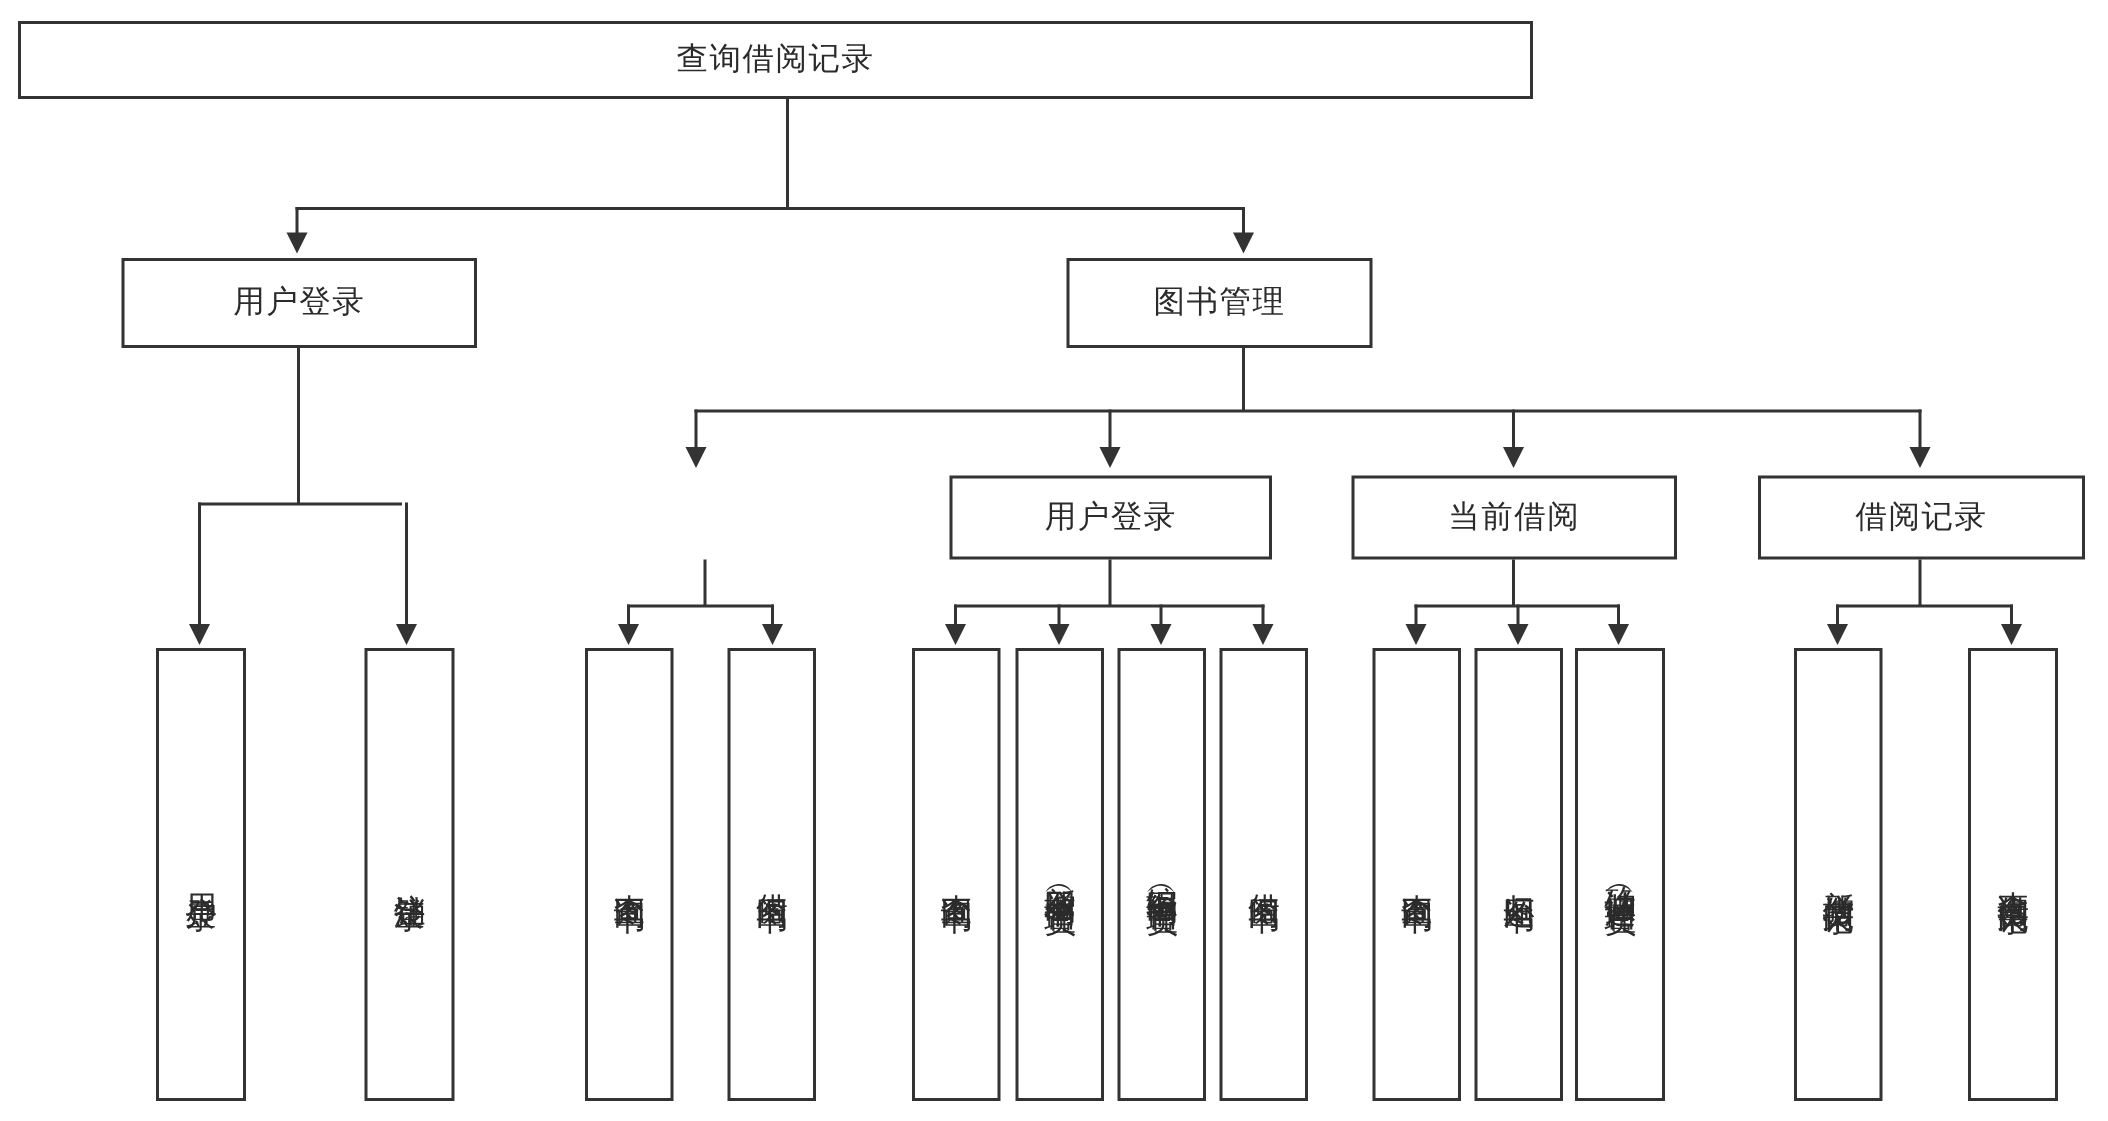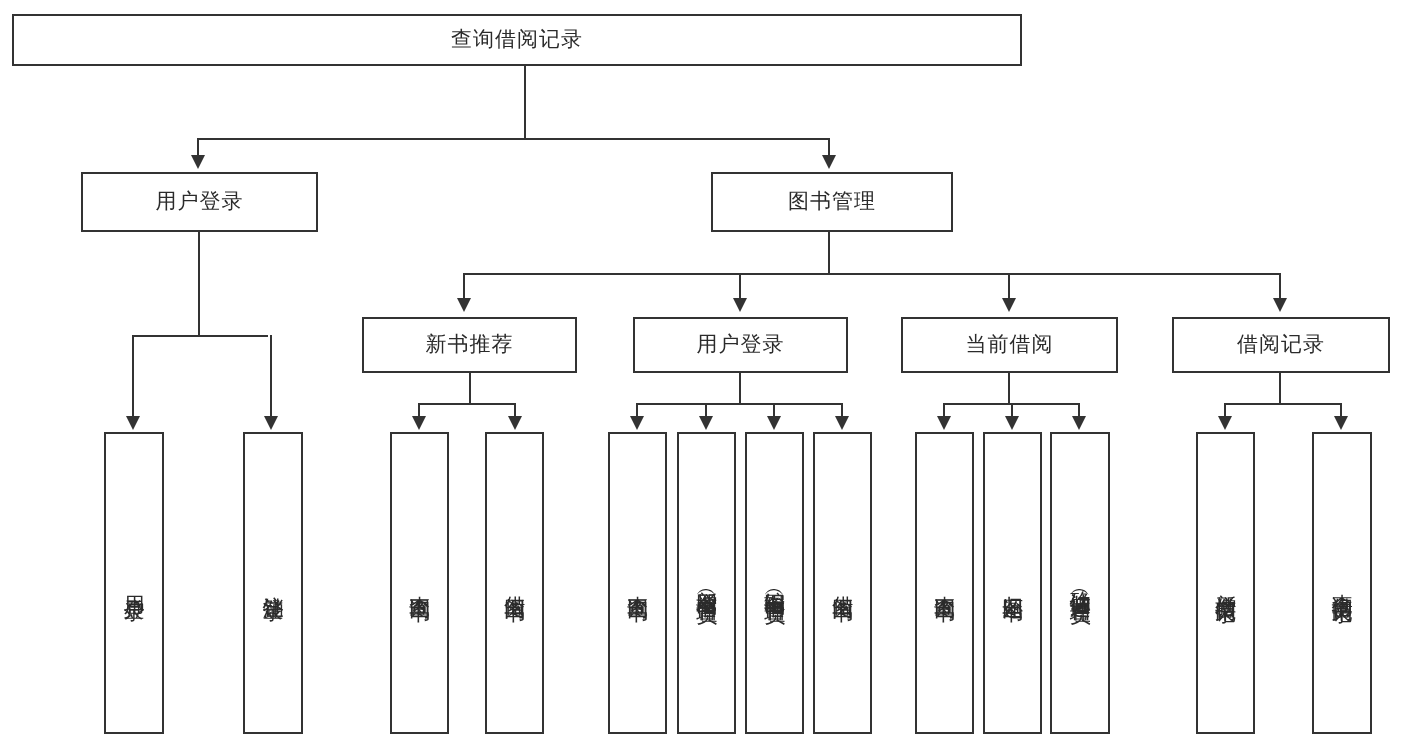--- a/index.html
+++ b/index.html
@@ -87,21 +87,21 @@
 
   <div class="edge v" style="left:197px; top:138px; width:2px; height:20px;"></div>
   <div class="arrow" style="left:191px; top:155px;"></div>
   <div class="edge v" style="left:828px; top:138px; width:2px; height:20px;"></div>
   <div class="arrow" style="left:822px; top:155px;"></div>
 
   <div class="node horiz" style="left:81px; top:172px; width:237px; height:60px;">
     <span>用户登录</span>
   </div>
 
-  <div class="node horiz" style="left:711px; top:172px; width:242px; height:60px;text-align:center;">
+  <div class="node horiz" style="left:711px; top:172px; width:204px; height:60px;text-align:center;">
     <span>图书管理</span>
   </div>
 
   <div class="edge v" style="left:198px; top:232px; width:2px; height:104px;"></div>
   <div class="edge h" style="left:132px; top:335px; width:136px; height:2px;"></div>
   <div class="edge v" style="left:132px; top:335px; width:2px; height:84px;"></div>
   <div class="arrow" style="left:126px; top:416px;"></div>
   <div class="edge v" style="left:270px; top:335px; width:2px; height:84px;"></div>
   <div class="arrow" style="left:264px; top:416px;"></div>
 
@@ -109,23 +109,20 @@
   <div class="edge h" style="left:463px; top:273px; width:818px; height:2px;"></div>
   <div class="edge v" style="left:463px; top:273px; width:2px; height:28px;"></div>
   <div class="arrow" style="left:457px; top:298px;"></div>
   <div class="edge v" style="left:739px; top:273px; width:2px; height:28px;"></div>
   <div class="arrow" style="left:733px; top:298px;"></div>
   <div class="edge v" style="left:1008px; top:273px; width:2px; height:28px;"></div>
   <div class="arrow" style="left:1002px; top:298px;"></div>
   <div class="edge v" style="left:1279px; top:273px; width:2px; height:28px;"></div>
   <div class="arrow" style="left:1273px; top:298px;"></div>
 
-  <div class="node horiz" style="left:362px; top:317px; width:215px; height:56px;">
-    <span>新书推荐</span>
-  </div>
   <div class="node horiz" style="left:633px; top:317px; width:215px; height:56px;">
     <span>用户登录</span>
   </div>
   <div class="node horiz" style="left:901px; top:317px; width:217px; height:56px;">
     <span>当前借阅</span>
   </div>
   <div class="node horiz" style="left:1172px; top:317px; width:218px; height:56px;">
     <span>借阅记录</span>
   </div>
 

